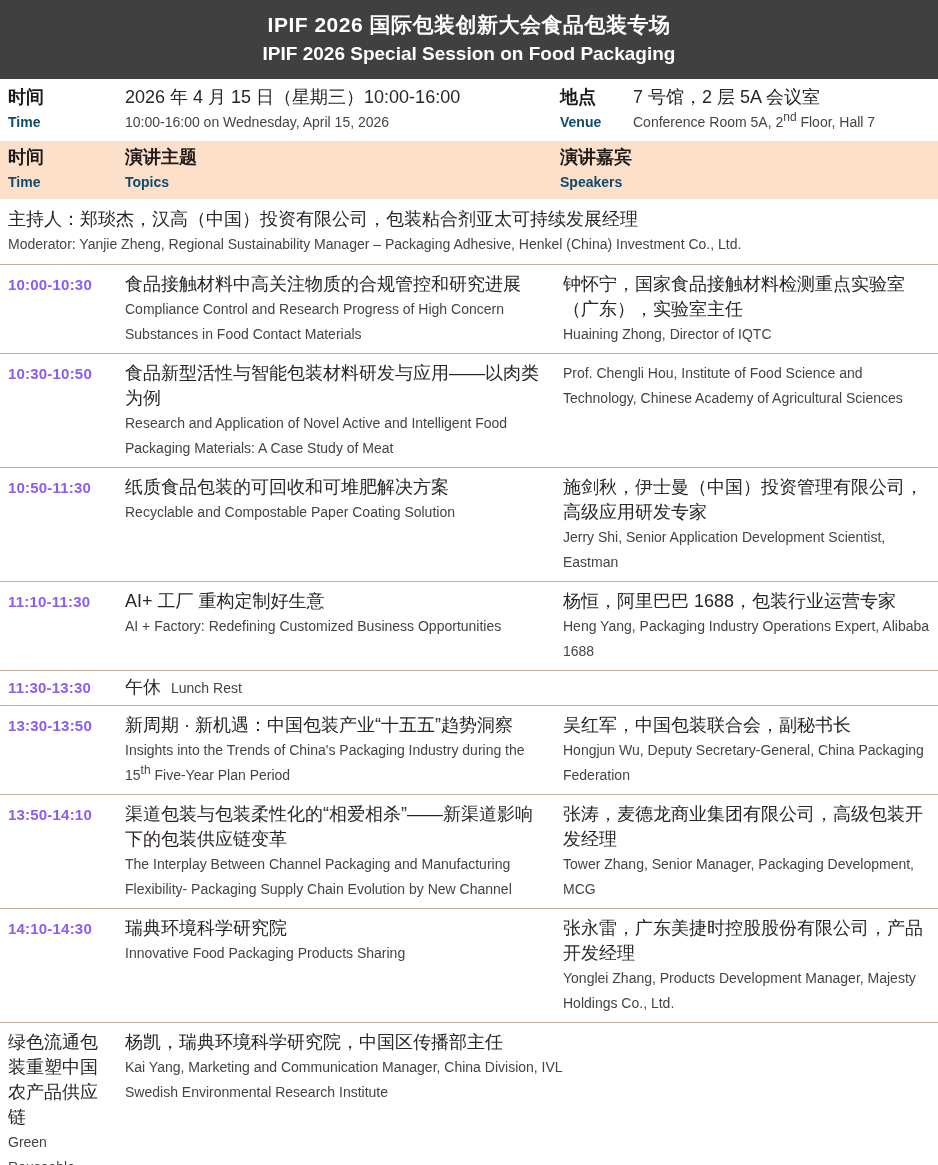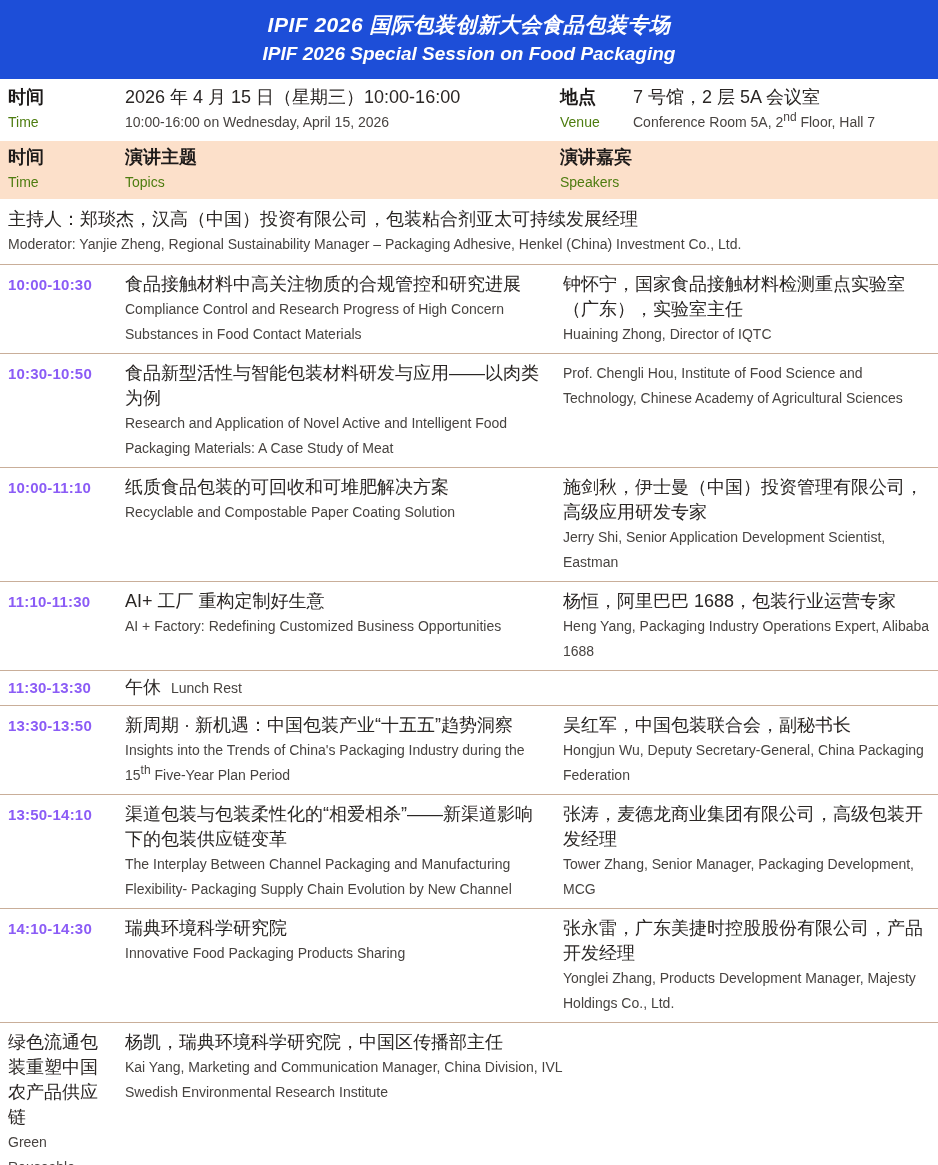--- a/index.html
+++ b/index.html
@@ -16,21 +16,21 @@
     text-align: center;
     padding: 10px 0 11px;
   }
   .banner-cn { font-size: 21px; font-weight: 700; line-height: 30px; letter-spacing: .5px; }
   .banner-en { font-size: 19px; font-weight: 700; line-height: 28px; }
 
   
   .cn { font-size: 18px; line-height: 25px; color: #2a2624; }
   .en { font-size: 14px; line-height: 25px; color: #474340; }
   .bold .cn, .bold.cn, .cn.bold { font-weight: 700; color: #1d1a19; }
-  .bold .en, .bold.en, .en.bold { font-weight: 400; color: #4d7c0f; }
+  .bold .en, .bold.en, .en.bold { font-weight: 700; color: #0c4a6e; }
   sup { font-size: 12px; line-height: 0; margin-top: 21px; }
 
   
   .info-row {
     display: grid;
     grid-template-columns: 117px 435px 73px 1fr;
     padding: 6px 8px;
     background: #fff;
   }
 
@@ -62,21 +62,21 @@
   .session .cell { padding-right: 14px; }
   .session .cell:last-child { padding-right: 0; }
   .session.break-row { grid-template-columns: 117px 1fr; padding: 4px 8px; }
   .break-en { margin-left: 10px; }
 </style>
 </head>
 <body>
 
 <div class="page">
 
-  <header class="banner" style="background: #1d4ed8; font-style: italic;">
+  <header class="banner" style="background: #404040;">
     <div class="banner-cn">IPIF 2026 国际包装创新大会食品包装专场</div>
     <div class="banner-en">IPIF 2026 Special Session on Food Packaging</div>
   </header>
 
   <section class="info-row">
     <div class="cell bold">
       <div class="cn">时间</div>
       <div class="en">Time</div>
     </div>
     <div class="cell">
@@ -129,21 +129,21 @@
         <div class="cell time">10:30-10:50</div>
         <div class="cell topic">
           <div class="cn">食品新型活性与智能包装材料研发与应用——以肉类为例</div>
           <div class="en">Research and Application of Novel Active and Intelligent Food Packaging Materials: A Case Study of Meat</div>
         </div>
         <div class="cell speaker">
           <div class="en">Prof. Chengli Hou, Institute of Food Science and Technology, Chinese Academy of Agricultural Sciences</div>
         </div>
       </div>
       <div class="session">
-        <div class="cell time">10:00-11:10</div>
+        <div class="cell time">10:50-11:30</div>
         <div class="cell topic">
           <div class="cn">纸质食品包装的可回收和可堆肥解决方案</div>
           <div class="en">Recyclable and Compostable Paper Coating Solution</div>
         </div>
         <div class="cell speaker">
           <div class="cn">施剑秋，伊士曼（中国）投资管理有限公司，高级应用研发专家</div>
           <div class="en">Jerry Shi, Senior Application Development Scientist, Eastman</div>
         </div>
       </div>
       <div class="session">

